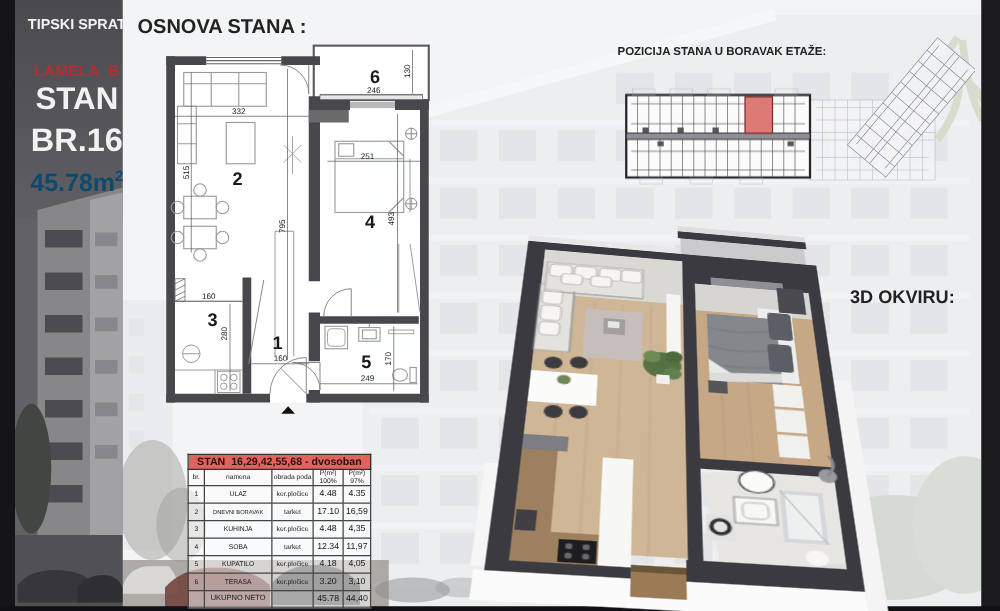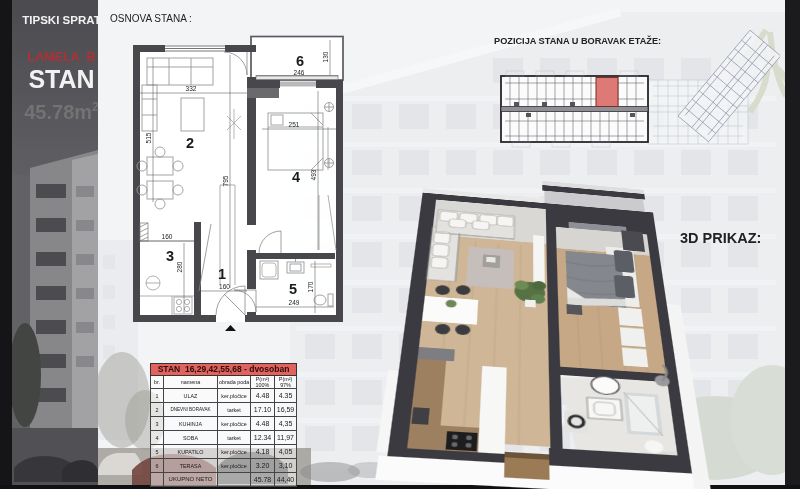--- a/index.html
+++ b/index.html
@@ -183,22 +183,23 @@
 </svg>
 
 <div class="abs" style="left:12px;top:14px;width:99px;color:#f2f2f2;text-align:center;">
 
   <div style="font-size:11.5px;font-weight:bold;">TIPSKI SPRAT</div>
 
   <div style="font-size:12.5px;font-weight:bold;color:#ad3136;margin-top:24px;">LAMELA&nbsp;&nbsp;B</div>
 
   <div style="font-size:25px;font-weight:bold;margin-top:1px;">STAN</div>
 
-
-  <div style="font-size:20px;font-weight:bold;color:#737373;margin-top:6px;">45.78m<span style="font-size:12px;vertical-align:super;">2</span></div>
+  <div style="font-size:26px;font-weight:bold;margin-top:3px;">BR.16</div>
+
+  <div style="font-size:20px;font-weight:bold;color:#0c4a6e;margin-top:6px;">45.78m<span style="font-size:12px;vertical-align:super;">2</span></div>
 </div>
 
 <svg class="abs" style="left:125px;top:35px" width="230" height="310" viewBox="0 0 230 310" fill="none">
 
   <rect x="8" y="10" width="210" height="277" fill="#ffffff" opacity="0.95"></rect>
   <rect x="126" y="0" width="92" height="47" fill="#ffffff" opacity="0.95"></rect>
   <g stroke="#888" stroke-width="0.8">
 
     <rect x="126" y="1.5" width="92" height="43.5" fill="none" stroke="#5a5a5e" stroke-width="1.7"></rect>
 
@@ -374,21 +375,21 @@
     <text x="167" y="147">4</text>
     <text x="171" y="31">6</text>
     <text x="41" y="226">3</text>
     <text x="93" y="244">1</text>
     <text x="164" y="259">5</text>
   </g>
 
   <polygon points="105.5,290 111,296 100,296" fill="#111"></polygon>
 </svg>
 
-<div class="abs" style="left:110px;top:13px;font-size:10px;font-weight:normal;color:#222;">OSNOVA STANA :</div>
+<div class="abs" style="left:110px;top:13px;font-size:16px;font-weight:bold;color:#222;">OSNOVA STANA :</div>
 
 <div class="abs" style="left:494px;top:36px;font-size:9.2px;font-weight:bold;color:#222;">POZICIJA STANA U BORAVAK ETAŽE:</div>
 
 <div class="abs" style="left:0;top:0;width:214px;height:285px;transform-origin:0 0;transform:matrix3d(1.134526,0.116651,0,0.000120,-0.418802,0.481102,0,-0.000790,0,0,1,0,427,193,0,1);">
 <svg class="abs" style="left:-30px;top:-40px" width="270" height="380" viewBox="-30 -40 270 380">
 
   <polygon points="-10,313 222,313 222,334 -10,334" fill="#fbfbfb"></polygon>
 
   <polygon points="214,130 226,130 226,330 214,330" fill="#f4f4f4"></polygon>
 
@@ -535,21 +536,21 @@
   <rect x="172" y="240" width="21" height="36" fill="#eef0f0"></rect>
   <line x1="169" y1="237" x2="196" y2="279" stroke="#b8bcbe" stroke-width="1"></line>
 
   <ellipse cx="188" cy="290" rx="7" ry="6" fill="#f6f6f5"></ellipse>
 
   <circle cx="201" cy="222" r="6" fill="#9a9a9e"></circle>
   <path d="M201,222 q8,-10 2,-18" stroke="#8a8a8e" stroke-width="2" fill="none"></path>
 </svg>
 </div>
 
-<div class="abs" style="left:680px;top:230px;font-size:14.5px;font-weight:bold;color:#222;">3D PRIKAZ:</div>
+<div class="abs" style="left:680px;top:230px;font-size:14.5px;font-weight:bold;color:#222;">3D OKVIRU:</div>
 
 
 <table class="abs" style="left:150px;top:363px;width:146px;border-collapse:collapse;font-size:5.4px;color:#1a1a1a;text-align:center;table-layout:fixed;line-height:1.15;white-space:nowrap;">
   <colgroup>
         <col style="width:13px">
         <col style="width:54px">
         <col style="width:33px">
         <col style="width:24px">
         <col style="width:22px">
       </colgroup>

